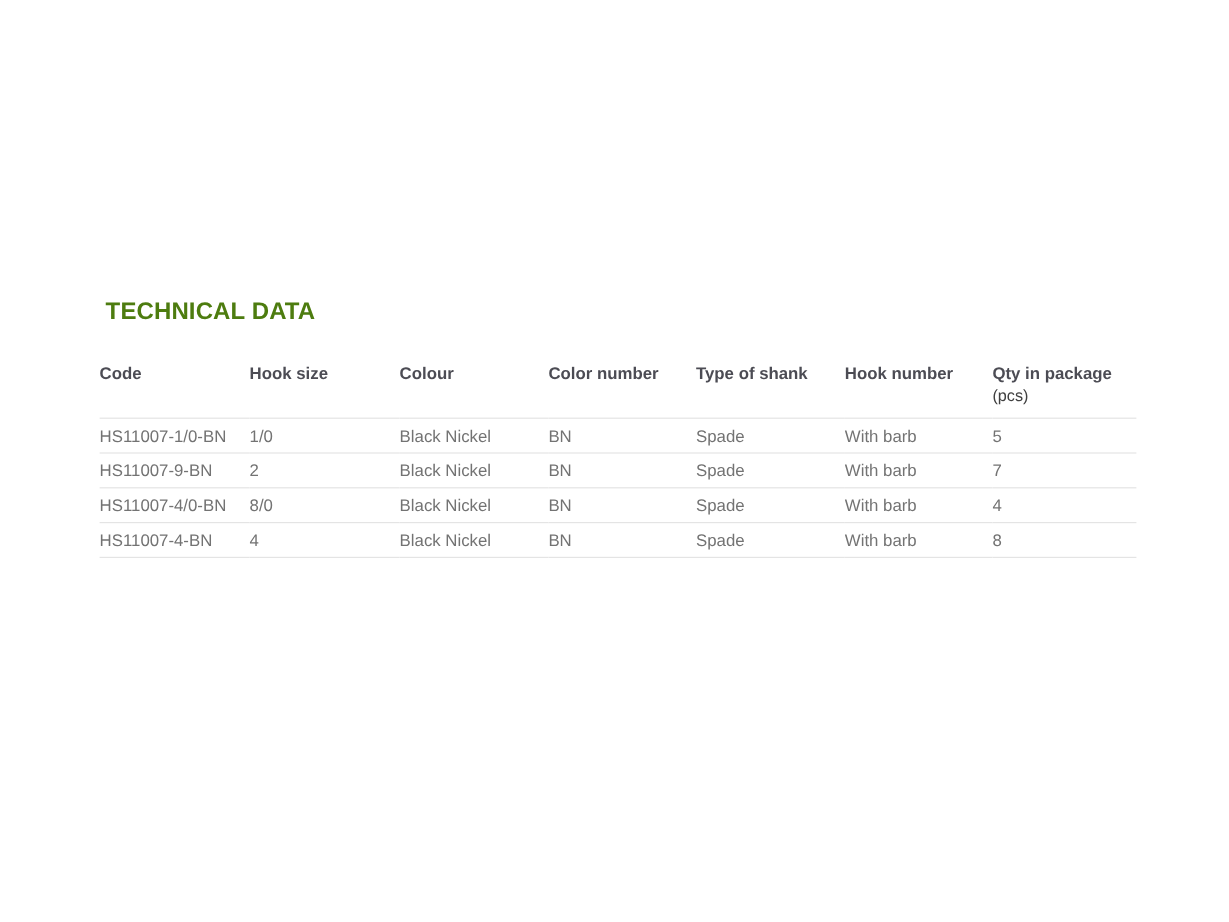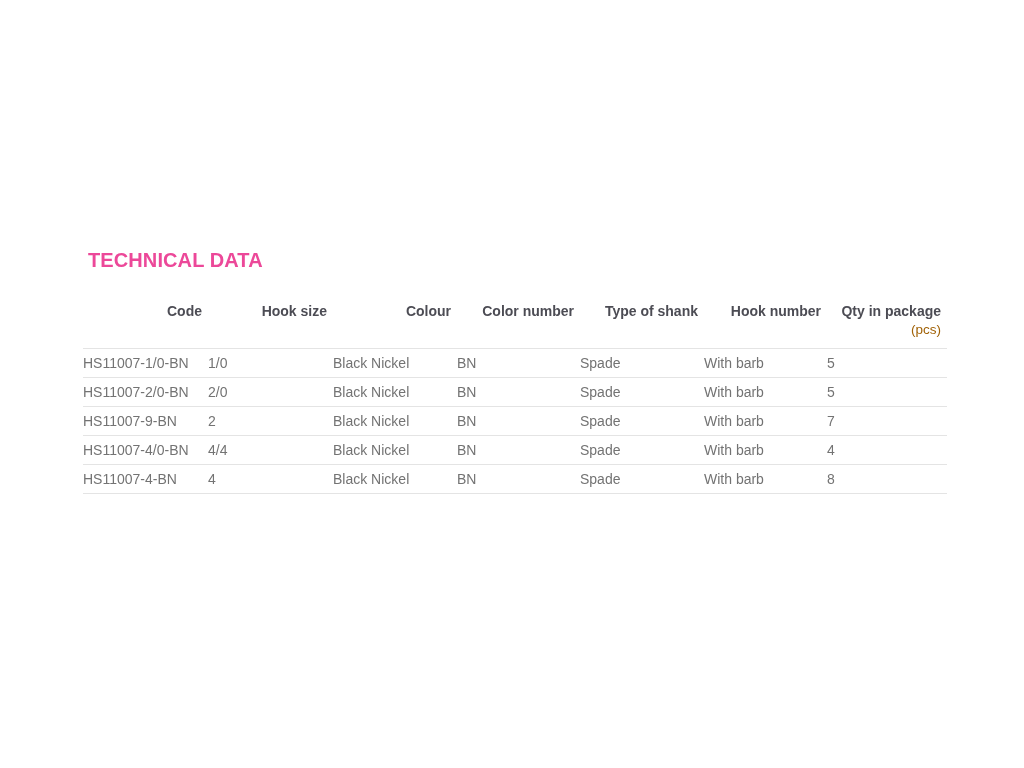--- a/index.html
+++ b/index.html
@@ -18,49 +18,49 @@
     height: 768px;
     background: #ffffff;
   }
   .section-title {
     position: absolute;
     left: 88px;
     top: 249px;
     font-size: 20px;
     font-weight: bold;
     letter-spacing: 0.1px;
-    color: #ec4899;
+    color: #4d7c0f;
   }
   .tech-table-wrap {
     position: absolute;
     left: 83px;
     top: 293px;
     width: 864px;
   }
   table.tech-table {
     width: 100%;
     border-collapse: collapse;
     table-layout: fixed;
   }
   table.tech-table th {
-    text-align: right;
+    text-align: left;
     vertical-align: top;
     font-size: 14px;
     font-weight: bold;
     color: #4c4c54;
     padding: 9px 6px 9px 0;
     height: 51px;
     line-height: 18px;
     border-bottom: 1px solid #e4e4e4;
   }
   table.tech-table th .sublabel {
     display: block;
     font-weight: normal;
     font-size: 13.5px;
-    color: #a16207;
+    color: #404040;
     margin-top: 1px;
   }
   table.tech-table td {
     font-size: 14px;
     font-weight: normal;
     color: #737373;
     height: 29px;
     padding: 0 6px 0 0;
     vertical-align: middle;
     border-bottom: 1px solid #e4e4e4;
@@ -111,40 +111,31 @@
         <tr>
           <td>HS11007-1/0-BN</td>
           <td>1/0</td>
           <td>Black Nickel</td>
           <td>BN</td>
           <td>Spade</td>
           <td>With barb</td>
           <td>5</td>
         </tr>
         <tr>
-          <td>HS11007-2/0-BN</td>
-          <td>2/0</td>
-          <td>Black Nickel</td>
-          <td>BN</td>
-          <td>Spade</td>
-          <td>With barb</td>
-          <td>5</td>
-        </tr>
-        <tr>
           <td>HS11007-9-BN</td>
           <td>2</td>
           <td>Black Nickel</td>
           <td>BN</td>
           <td>Spade</td>
           <td>With barb</td>
           <td>7</td>
         </tr>
         <tr>
           <td>HS11007-4/0-BN</td>
-          <td>4/4</td>
+          <td>8/0</td>
           <td>Black Nickel</td>
           <td>BN</td>
           <td>Spade</td>
           <td>With barb</td>
           <td>4</td>
         </tr>
         <tr>
           <td>HS11007-4-BN</td>
           <td>4</td>
           <td>Black Nickel</td>

